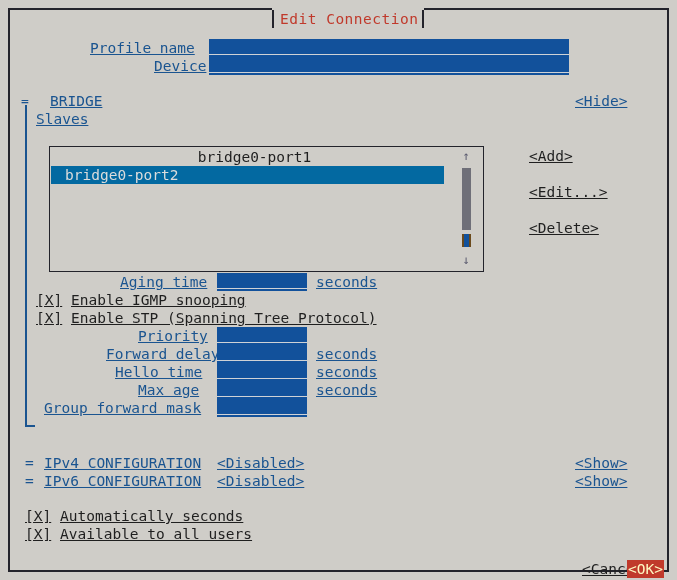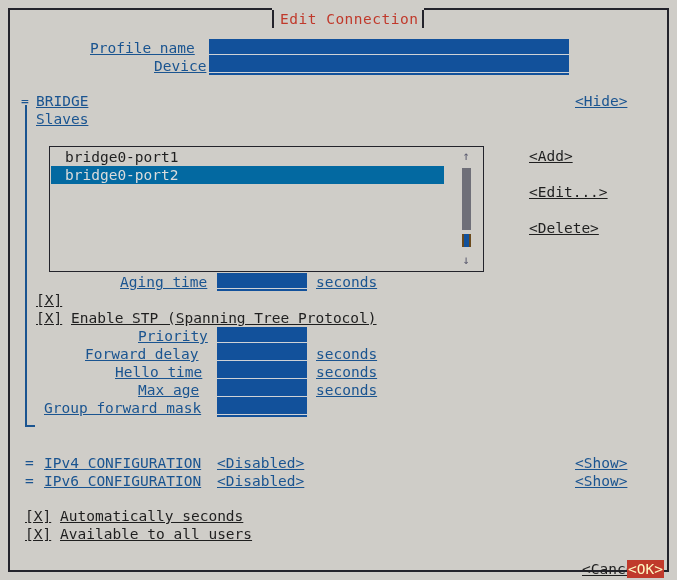--- a/index.html
+++ b/index.html
@@ -194,30 +194,30 @@
       <span class="rule"></span>
     </div>
 
     <div class="abs lbl" style="left:144px; top:47px;">Device</div>
     <div class="entry" style="left:199px; top:47px; width:360px; height:18px;">
       
       <span class="rule"></span>
     </div>
 
     <div class="eq-glyph" style="left:11px; top:82px; font-size:13px;">=</div>
-    <div class="abs lbl" style="left:26px; top:82px;text-align:right;">BRIDGE</div>
+    <div class="abs lbl" style="left:40px; top:82px;text-align:right;">BRIDGE</div>
     <div class="abs btn-blue" style="left:565px; top:82px;">&lt;Hide&gt;</div>
 
     <div class="tree-vline" style="left:15px; top:95px; height:322px;"></div>
     <div class="tree-corner" style="left:15px; top:415px;"></div>
 
     <div class="abs lbl" style="left:26px; top:100px;">Slaves</div>
 
     <div id="slaves-box">
-      <div class="slave-row" style="top:1px;">bridge0-port1</div>
+      <div class="slave-row" style="top:1px;text-align:center;">bridge0-port1</div>
       <div class="slave-row selected" style="top:19px;">bridge0-port2</div>
     </div>
 
     <div id="sb-track">
       <div class="sb-arrow" style="top:4px;">↑</div>
       <div id="sb-thumb"></div>
       <div id="sb-mark"></div>
       <div class="sb-arrow" style="top:108px;">↓</div>
     </div>
 
@@ -226,31 +226,32 @@
     <div class="abs btn" style="left:479px; top:209px;">&lt;Delete&gt;</div>
 
     <div class="abs lbl" style="left:110px; top:263px;">Aging time</div>
     <div class="entry" style="left:207px; top:263px; width:90px; height:18px;">
       
       <span class="rule"></span>
     </div>
     <div class="abs lbl" style="left:306px; top:263px;">seconds</div>
 
     <div class="abs dark" style="left:26px; top:281px;">[X]</div>
+    <div class="abs dark" style="left:61px; top:281px;">Enable IGMP snooping</div>
 
     <div class="abs dark" style="left:26px; top:299px;">[X]</div>
     <div class="abs dark" style="left:61px; top:299px;">Enable STP (Spanning Tree Protocol)</div>
 
     <div class="abs lbl" style="left:128px; top:317px;">Priority</div>
     <div class="entry" style="left:207px; top:317px; width:90px; height:18px;">
       
       <span class="rule"></span>
     </div>
 
-    <div class="abs lbl" style="left:75px; top:335px;">Forward delay</div>
+    <div class="abs lbl" style="left:96px; top:335px;">Forward delay</div>
     <div class="entry" style="left:207px; top:335px; width:90px; height:18px;">
       
       <span class="rule"></span>
     </div>
     <div class="abs lbl" style="left:306px; top:335px;">seconds</div>
 
     <div class="abs lbl" style="left:105px; top:353px;">Hello time</div>
     <div class="entry" style="left:207px; top:353px; width:90px; height:18px;">
       
       <span class="rule"></span>

